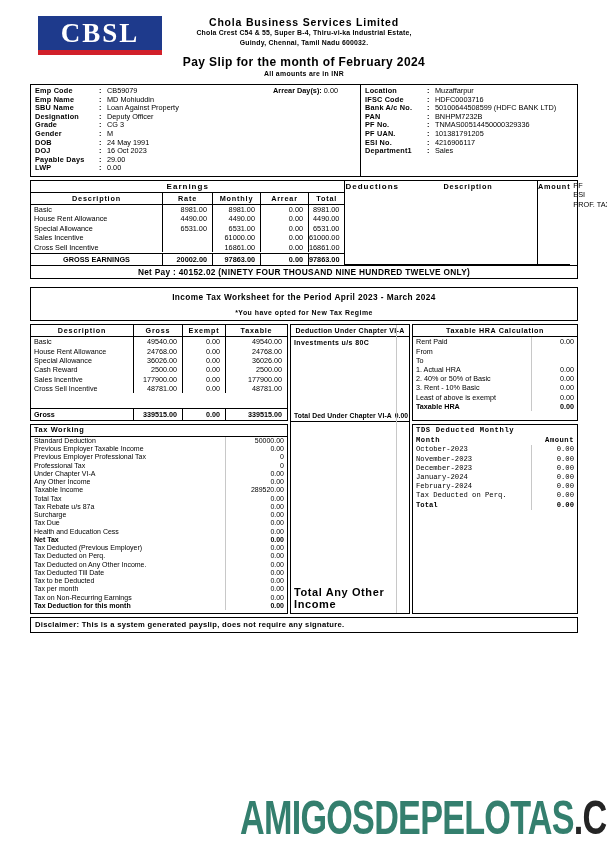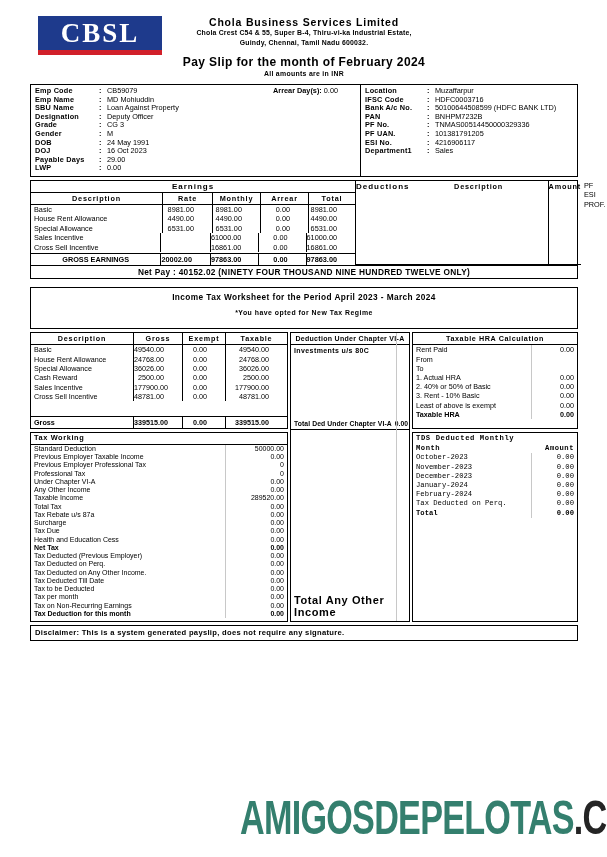--- a/index.html
+++ b/index.html
@@ -38,36 +38,36 @@
   .pay-cols { display:flex; }
   .pl { width:325px; border-right:1.5px solid #000; display:flex; flex-direction:column; }
   .pr { flex:1; display:flex; flex-direction:row; }
   .sect { text-align:center; font-weight:bold; font-size:8px; letter-spacing:1px;
     border-bottom:1px solid #000; line-height:11px; }
   .hrow { display:flex; font-weight:bold; border-bottom:1px solid #000;
     line-height:11px; letter-spacing:0.8px; }
   .hrow > div { text-align:center; padding:0; }
   .brows { height:48px; }
   .er { display:flex; line-height:9.4px; }
-  .num { text-align:right; padding-right:18px; }
+  .num { text-align:right; padding-right:5px; }
   .ec0 { width:132px; border-right:1px solid #000; padding-left:3px; }
   .ec1 { width:50px; border-right:1px solid #000; }
   .ec2 { width:48px; border-right:1px solid #000; }
   .ec3 { width:48px; border-right:1px solid #000; }
   .ec4 { flex:1; }
   .dc0 { width:139px; border-right:1px solid #000; padding-left:3px; }
   .dc1 { flex:1; }
   .grow { display:flex; border-top:1px solid #000; font-weight:bold; line-height:11px; }
   .cen { text-align:center !important; padding-left:0 !important; }
   .spacer { flex:1; }
   .netpay { border-top:1.5px solid #000; text-align:center; font-weight:bold;
     font-size:8.3px; line-height:12.5px; letter-spacing:0.3px; }
 
   
-  .ws-title-box { border:1.5px solid #000; margin-top:8px; text-align:center; padding:4px 0 12px; }
+  .ws-title-box { border:1.5px solid #000; margin-top:8px; text-align:center; padding:4px 0 4px; }
   .ws-title { font-weight:bold; font-size:8.3px; letter-spacing:0.4px; }
   .ws-note { font-weight:bold; font-size:6.9px; margin-top:7px; letter-spacing:0.5px; }
 
   .ws-body { display:flex; margin-top:3px; height:290px; font-size:7.2px; }
   .ws-l { width:258px; display:flex; flex-direction:column; margin-right:2px; }
   .sal-box { height:97px; border:1.5px solid #000; display:flex; flex-direction:column; }
   .shead { display:flex; font-weight:bold; border-bottom:1px solid #000;
     line-height:11px; letter-spacing:0.8px; }
   .shead > div { text-align:center; padding-left:0; }
   .sr { display:flex; line-height:9.3px; }

